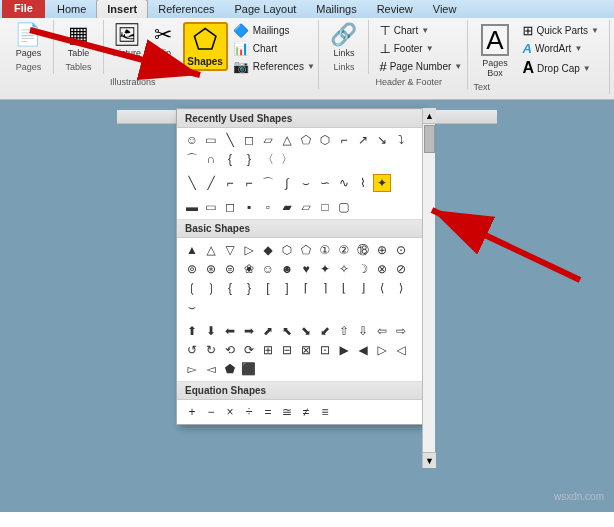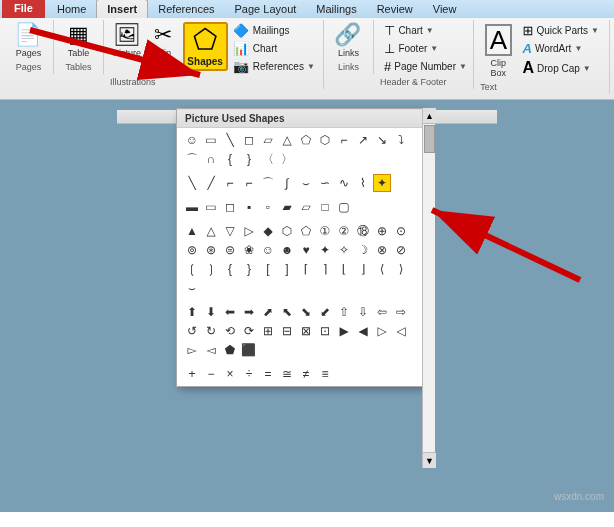--- a/index.html
+++ b/index.html
@@ -140,21 +140,21 @@
           <span class="arrow">▼</span>
         </div>
       </div>
       <div class="ribbon-group-label">Header &amp; Footer</div>
     </div>
 
     <div class="ribbon-group" style="min-width:100px; align-items:flex-start;">
       <div style="display:flex; gap:2px; align-items:flex-start;">
         <div class="ribbon-btn" style="min-width:36px;">
           <div class="icon" style="font-size:26px; border:2px solid #888; padding:1px 3px; background:#f5f5f5;">A</div>
-          <div class="label">Clip
+          <div class="label">Pages
 Box</div>
         </div>
         <div style="display:flex; flex-direction:column; gap:1px;">
           <div class="ribbon-small-btn">
             <span class="s-icon">⊞</span>
             <span class="s-label">Quick Parts</span>
             <span class="arrow">▼</span>
           </div>
           <div class="ribbon-small-btn">
             <span class="s-icon" style="color:#3399cc; font-style:italic; font-weight:bold;">A</span>
@@ -168,21 +168,21 @@
           </div>
         </div>
       </div>
       <div class="ribbon-group-label">Text</div>
     </div>
   </div>
 </div>
 
 <div class="shapes-dropdown" id="shapesDropdown">
 
-  <div class="section-header">Picture Used Shapes</div>
+  <div class="section-header">Recently Used Shapes</div>
   <div class="shapes-row">
     <div class="shape-item">☺</div>
     <div class="shape-item">▭</div>
     <div class="shape-item">╲</div>
     <div class="shape-item">◻</div>
     <div class="shape-item">▱</div>
     <div class="shape-item">△</div>
     <div class="shape-item">⬠</div>
     <div class="shape-item">⬡</div>
     <div class="shape-item">⌐</div>
@@ -216,20 +216,21 @@
     <div class="shape-item">▭</div>
     <div class="shape-item">◻</div>
     <div class="shape-item">▪</div>
     <div class="shape-item">▫</div>
     <div class="shape-item">▰</div>
     <div class="shape-item">▱</div>
     <div class="shape-item">□</div>
     <div class="shape-item">▢</div>
   </div>
 
+  <div class="section-header">Basic Shapes</div>
   <div class="shapes-row">
     <div class="shape-item">▲</div>
     <div class="shape-item">△</div>
     <div class="shape-item">▽</div>
     <div class="shape-item">▷</div>
     <div class="shape-item">◆</div>
     <div class="shape-item">⬡</div>
     <div class="shape-item">⬠</div>
     <div class="shape-item">①</div>
     <div class="shape-item">②</div>
@@ -287,20 +288,21 @@
     <div class="shape-item">▶</div>
     <div class="shape-item">◀</div>
     <div class="shape-item">▷</div>
     <div class="shape-item">◁</div>
     <div class="shape-item">▻</div>
     <div class="shape-item">◅</div>
     <div class="shape-item">⬟</div>
     <div class="shape-item">⬛</div>
   </div>
 
+  <div class="section-header">Equation Shapes</div>
   <div class="shapes-row">
     <div class="shape-item">+</div>
     <div class="shape-item">−</div>
     <div class="shape-item">×</div>
     <div class="shape-item">÷</div>
     <div class="shape-item">=</div>
     <div class="shape-item">≅</div>
     <div class="shape-item">≠</div>
     <div class="shape-item">≡</div>
   </div>

